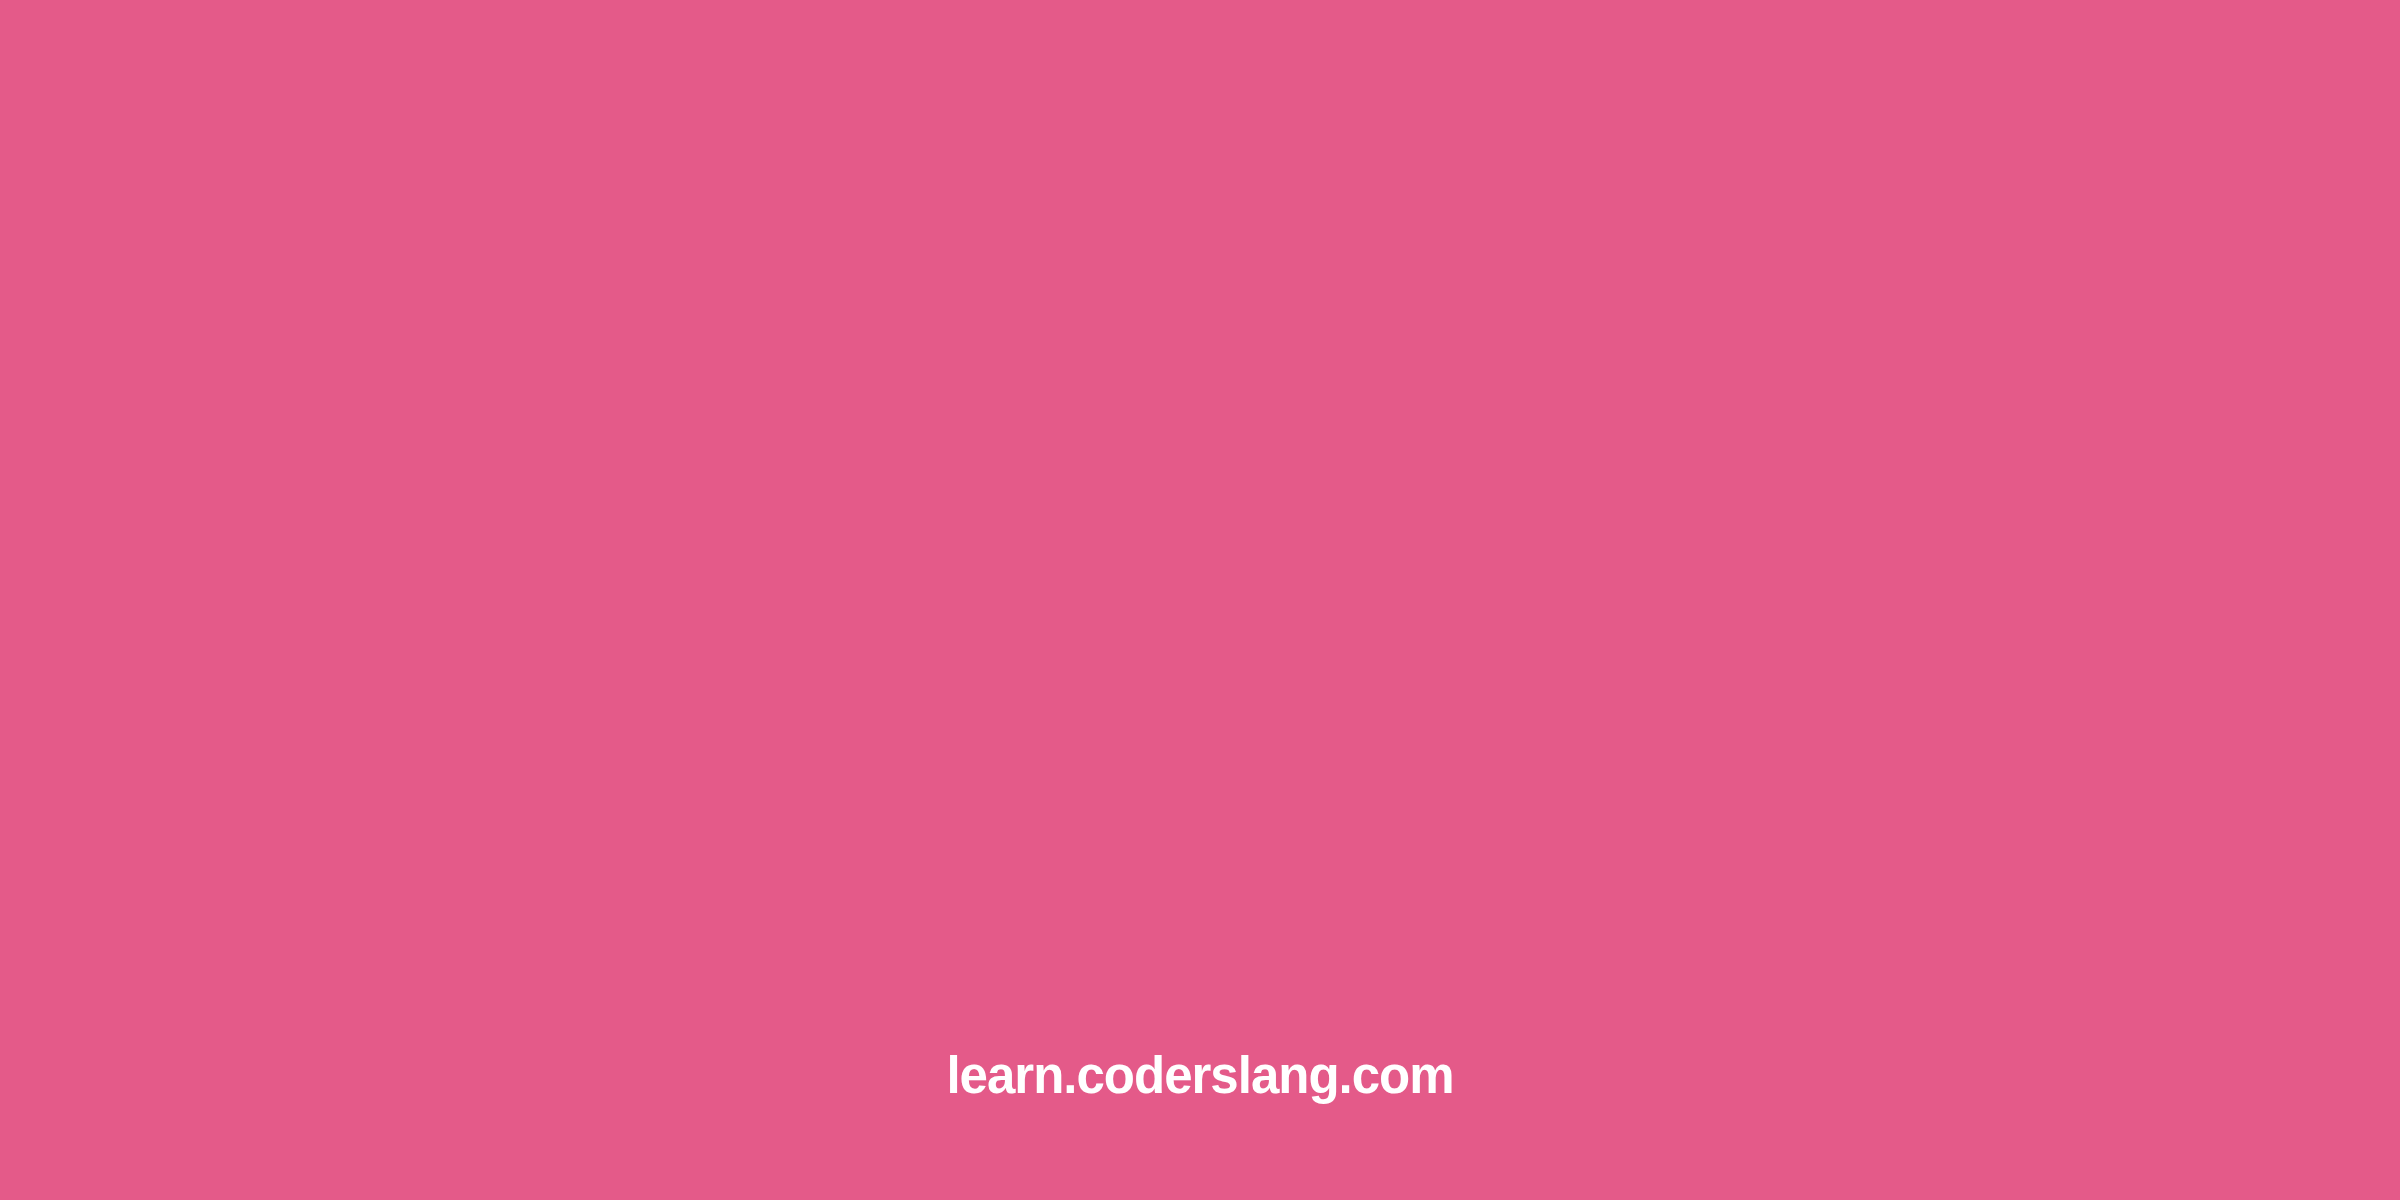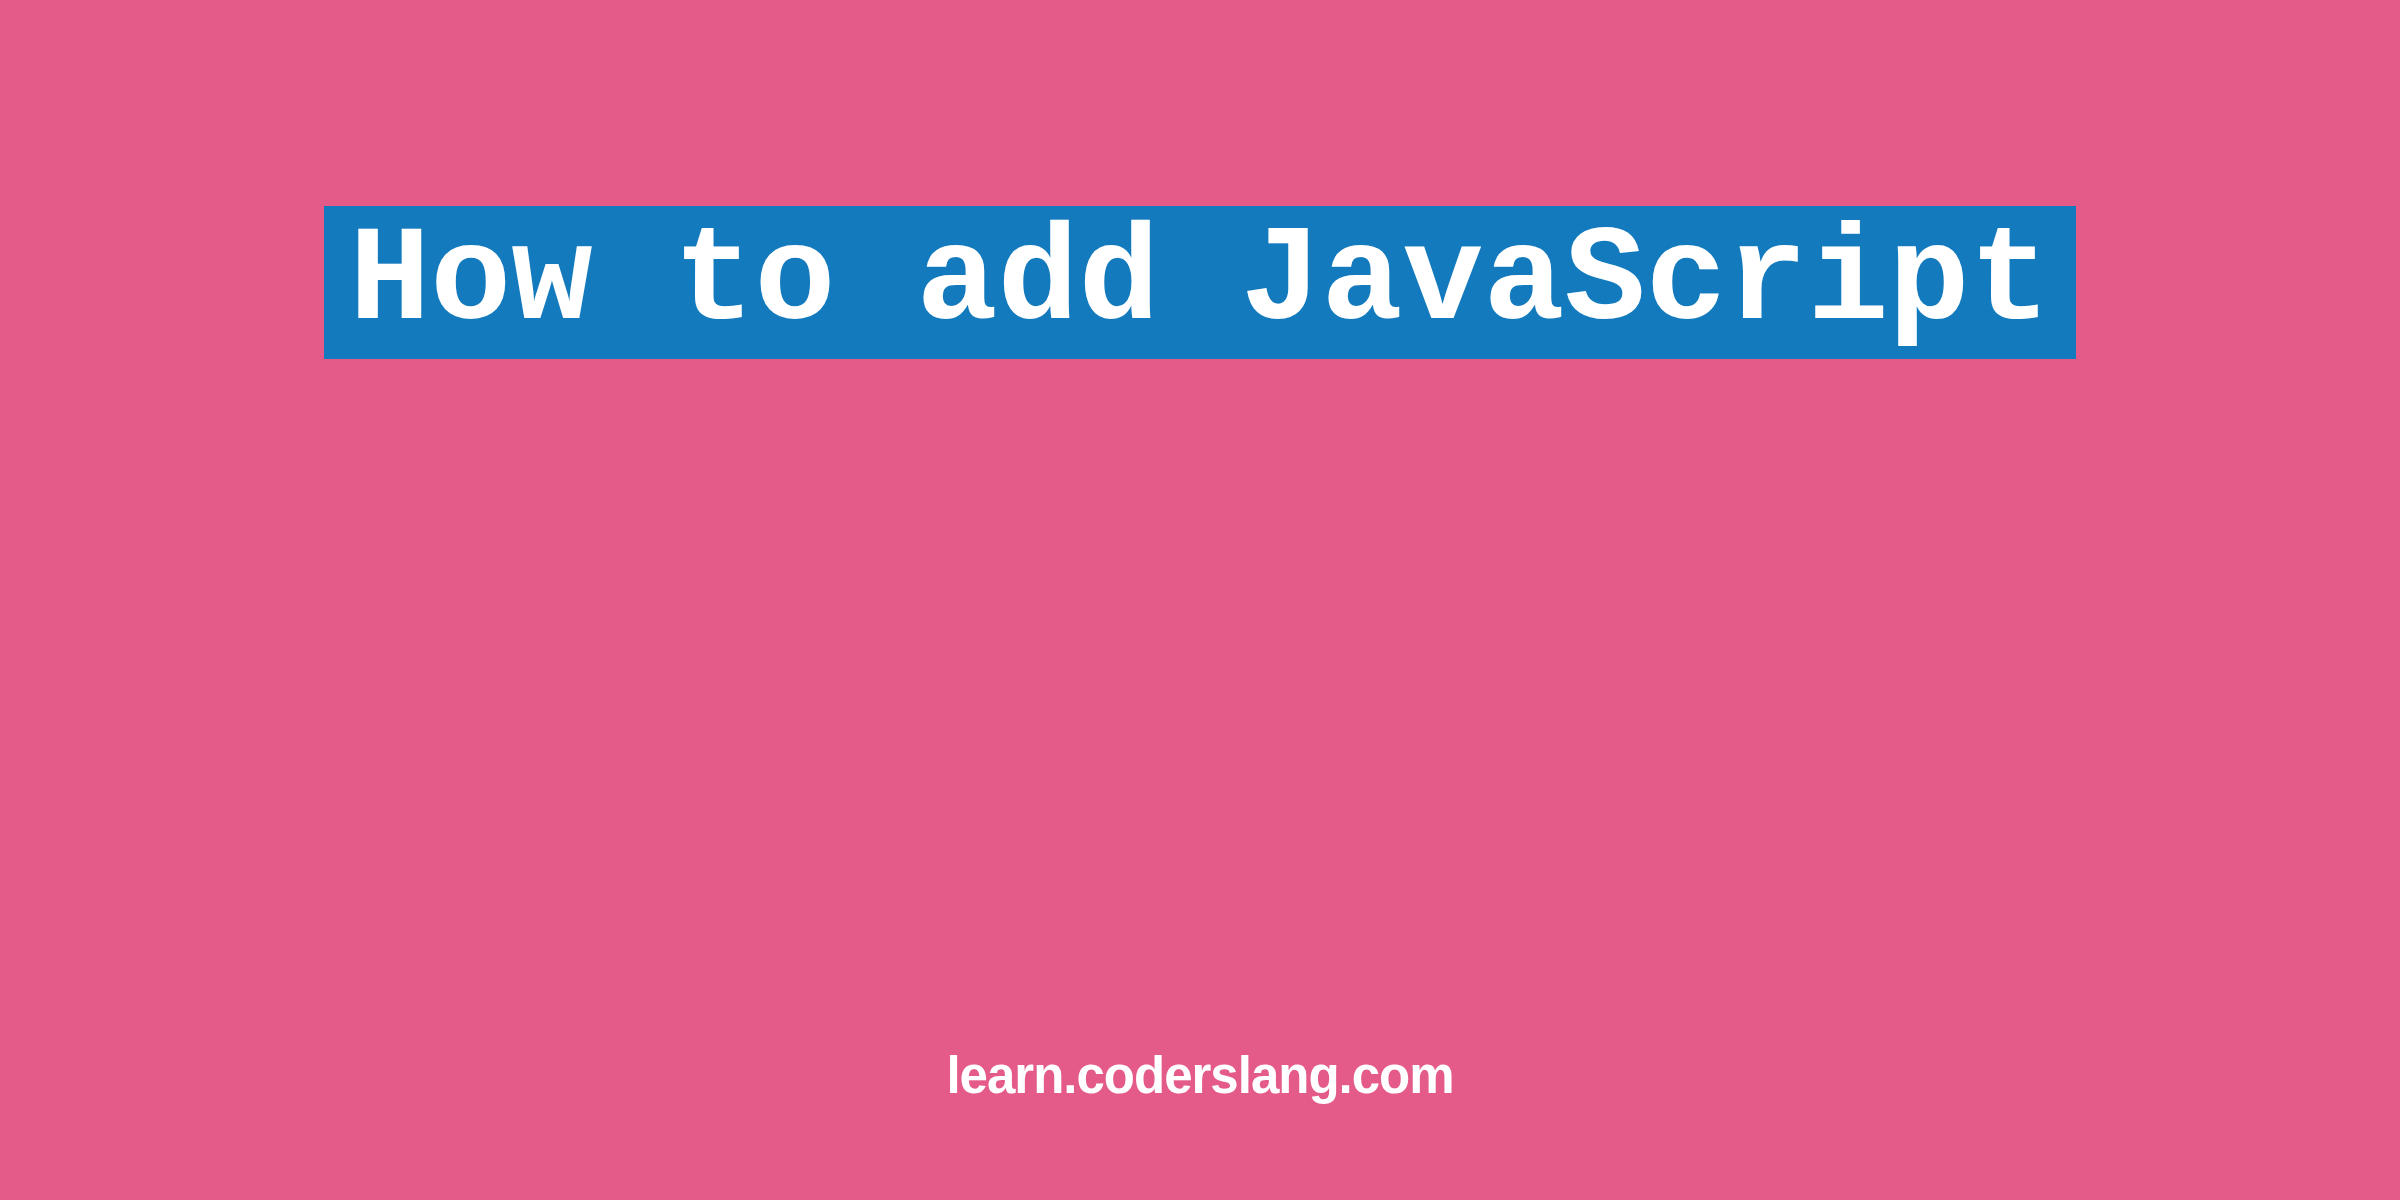--- a/index.html
+++ b/index.html
@@ -39,16 +39,16 @@
       font-size: 51px;
       font-weight: bold;
       color: #ffffff;
       letter-spacing: -1px;
     }
   </style>
 </head>
 <body>
 
 <div class="title-container">
-  <span class="title-text">How to add JavaScript</span><br>
+  <br>
 </div>
 
 <div class="footer-text">learn.coderslang.com</div>
 
 </body></html>

